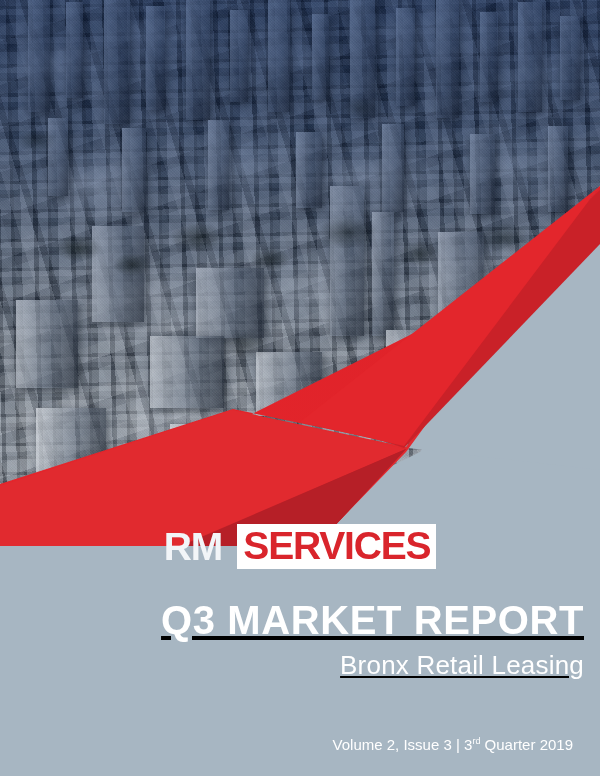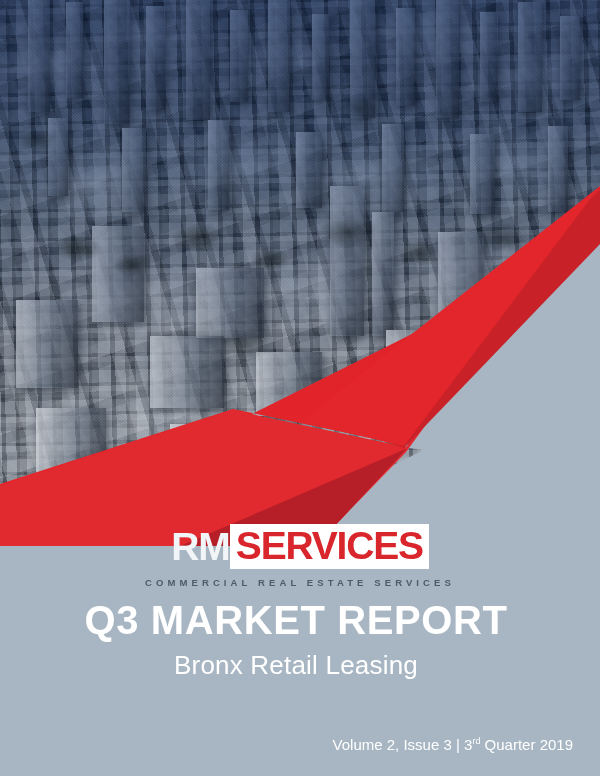--- a/index.html
+++ b/index.html
@@ -170,21 +170,21 @@
   }
   .logo-rm {
     display: inline-block;
     font-family: "Liberation Sans", sans-serif;
     font-weight: bold;
     font-size: 39px;
     line-height: 42px;
     letter-spacing: -1px;
     color: #f2f5f8;
     vertical-align: middle;
-    padding-right: 0;
+    padding-right: 15px;
   }
   .logo-friedland {
     display: inline-block;
     background: #ffffff;
     color: #d9252c;
     font-family: "Liberation Sans", sans-serif;
     font-weight: bold;
     font-size: 39px;
     line-height: 42px;
     letter-spacing: -1.2px;
@@ -198,23 +198,24 @@
     font-weight: bold;
     letter-spacing: 4.1px;
     color: #4e5b66;
     white-space: nowrap;
   }
 
   
   .title-block {
     position: absolute;
     left: 0;
-    right: 8px;
+    right: 16px;
     top: 598px;
-    text-align: center;
+    text-align: right;
+    text-decoration: underline;
   }
   .report-title {
     font-family: "Liberation Sans", sans-serif;
     font-weight: bold;
     font-size: 40px;
     line-height: 44px;
     letter-spacing: 0.6px;
     color: #ffffff;
     margin: 0;
   }
@@ -325,21 +326,20 @@
     <path d="M 406,449 L 316,546 L 182,546 Z" fill="#b61f27"></path>
 
     <path d="M 600,190 L 600,244 L 404,448 L 350,430 Z" fill="#c92128"></path>
     <path d="M 600,186 L 404,446 L 300,422 Z" fill="#e3262c"></path>
   </svg>
 
   <div class="logo">
     <div class="logo-wordmark">
       <span class="logo-rm">RM</span><span class="logo-friedland">SERVICES</span>
     </div>
-    <div class="logo-tagline">COMMERCIAL REAL ESTATE SERVICES</div>
   </div>
 
   <div class="title-block">
     <h1 class="report-title">Q3 MARKET REPORT</h1>
     <p class="report-subtitle">Bronx Retail Leasing</p>
   </div>
 
   <div class="issue-line">
     <span>Volume 2, Issue 3</span>
     <span>|</span>

